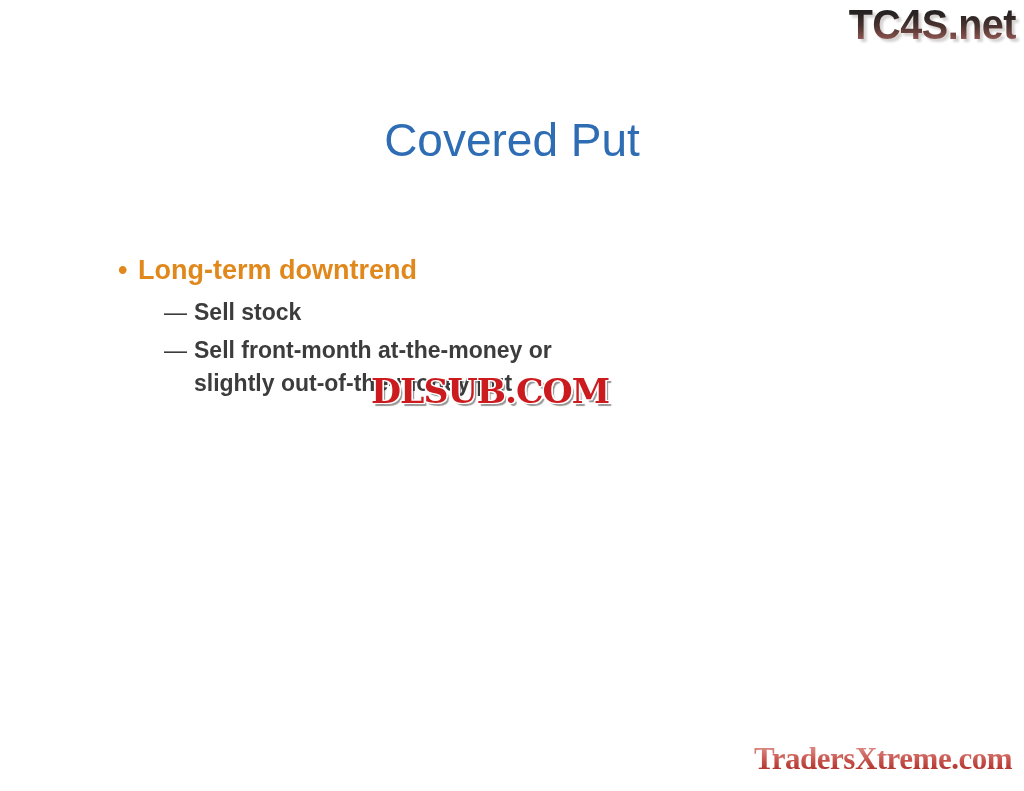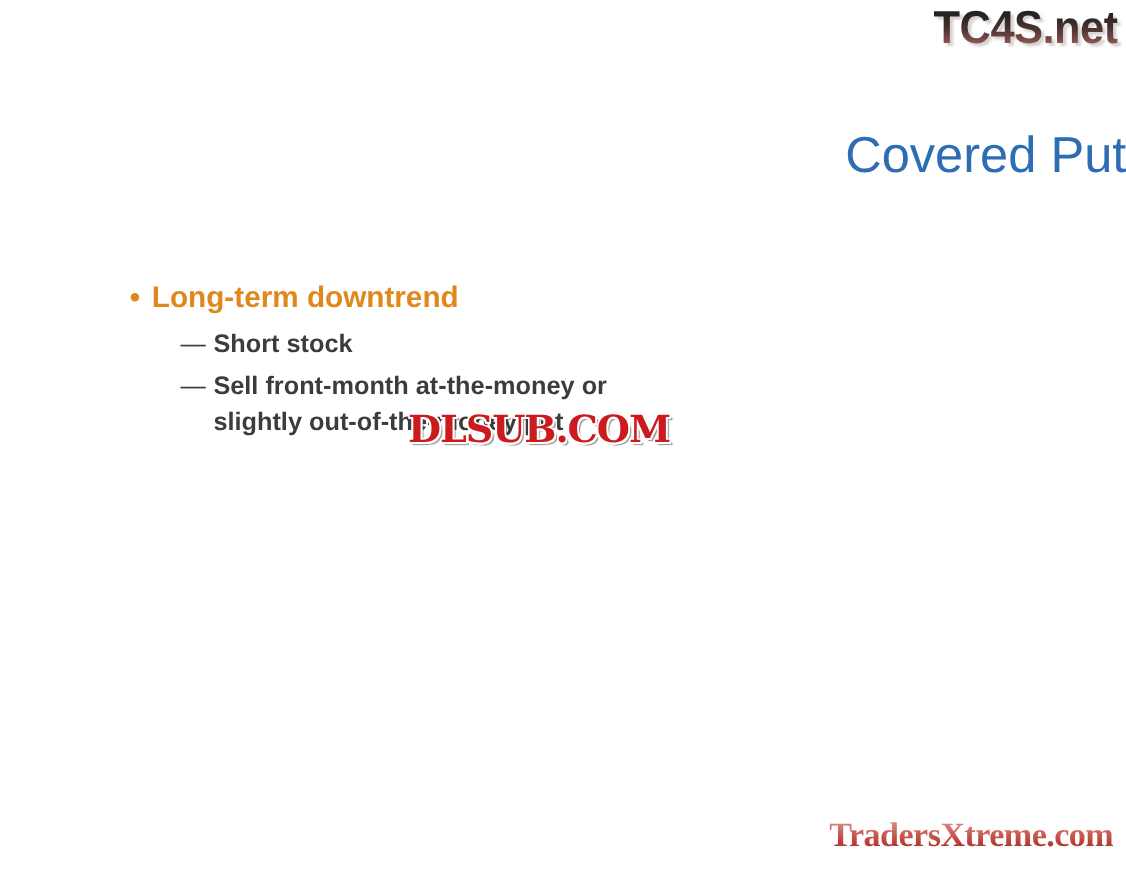--- a/index.html
+++ b/index.html
@@ -60,21 +60,21 @@
     white-space: nowrap;
     filter: blur(1px);
   }
 
   
   .slide-title {
     position: absolute;
     left: 0;
     right: 0;
     top: 112px;
-    text-align: right;
+    text-align: center;
     color: #2e6db4;
     font-family: "Liberation Sans", sans-serif;
     font-weight: normal;
     font-size: 46px;
     line-height: 56px;
     letter-spacing: 0px;
   }
 
   
   .body-block {
@@ -219,21 +219,21 @@
 
   <div class="body-block">
 
     <div class="bullet-l1">
       <span class="dot">•</span>
       <span class="txt">Long-term downtrend</span>
     </div>
 
     <div class="bullet-l2">
       <span class="dash">—</span>
-      <span class="txt">Short stock</span>
+      <span class="txt">Sell stock</span>
     </div>
 
     <div class="bullet-l2">
       <span class="dash">—</span>
       <span class="txt">Sell front-month at-the-money or slightly out-of-the-money put</span>
     </div>
 
   </div>
 
   <div class="dlsub-watermark">DLSUB.COM</div>

